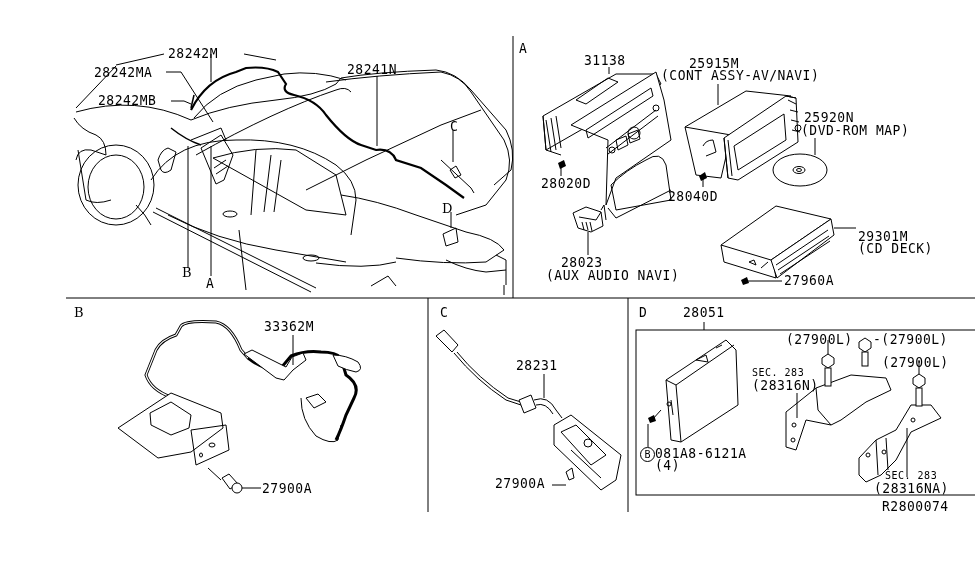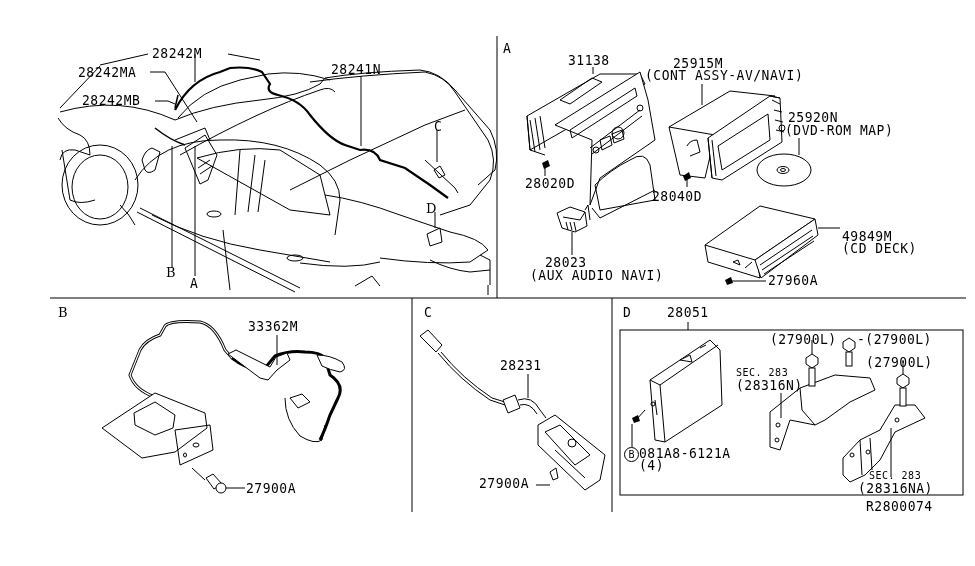--- a/index.html
+++ b/index.html
@@ -1,18 +1,18 @@
 <!DOCTYPE html>
 <html><head>
 <meta charset="utf-8">
 <style>
   html, body { margin: 0; padding: 0; background: #ffffff; }
   body { width: 975px; height: 566px; position: relative; overflow: hidden;
          font-family: "DejaVu Sans Mono", monospace; color: #000; }
-  .canvas { position: absolute; left: 0; top: 0; width: 795px; height: 566px; text-decoration: underline; }
+  .canvas { position: absolute; left: 16px; top: 0; width: 795px; height: 566px; text-decoration: underline; }
   .lbl { position: absolute; font-family: "DejaVu Sans Mono", "Liberation Mono", monospace;
          font-size: 13px; line-height: 13px; letter-spacing: 0.5px; white-space: nowrap;
          transform: scaleY(1.05); color: #000; }
   .sec { font-size: 10px; }
   .panel-letter { position: absolute; font-family: "DejaVu Serif", serif; font-size: 13px; line-height: 13px; }
   svg .ln { fill: none; stroke: #000; stroke-width: 1; }
   svg .thk { fill: none; stroke: #000; stroke-width: 2.2; }
   svg .bold { fill: none; stroke: #000; stroke-width: 1.5; }
   svg .wire { fill: none; stroke: #000; stroke-width: 3; }
   svg .wirein { fill: none; stroke: #fff; stroke-width: 1.2; }
@@ -255,21 +255,21 @@
 <div class="lbl" style="left:503px;top:42px">A</div>
 <div class="lbl" style="left:568px;top:54px">31138</div>
 <div class="lbl" style="left:673px;top:57px">25915M</div>
 <div class="lbl" style="left:645px;top:69px">(CONT ASSY-AV/NAVI)</div>
 <div class="lbl" style="left:788px;top:111px">25920N</div>
 <div class="lbl" style="left:785px;top:124px">(DVD-ROM MAP)</div>
 <div class="lbl" style="left:525px;top:177px">28020D</div>
 <div class="lbl" style="left:652px;top:190px">28040D</div>
 <div class="lbl" style="left:545px;top:256px">28023</div>
 <div class="lbl" style="left:530px;top:269px">(AUX AUDIO NAVI)</div>
-<div class="lbl" style="left:842px;top:230px">49849M</div>
+<div class="lbl" style="left:842px;top:230px">29301M</div>
 <div class="lbl" style="left:842px;top:242px">(CD DECK)</div>
 <div class="lbl" style="left:768px;top:274px">27960A</div>
 
 
 <div class="panel-letter" style="left:58px;top:306px">B</div>
 <div class="lbl" style="left:248px;top:320px">33362M</div>
 <div class="lbl" style="left:246px;top:482px">27900A</div>
 
 
 <div class="lbl" style="left:424px;top:306px">C</div>

